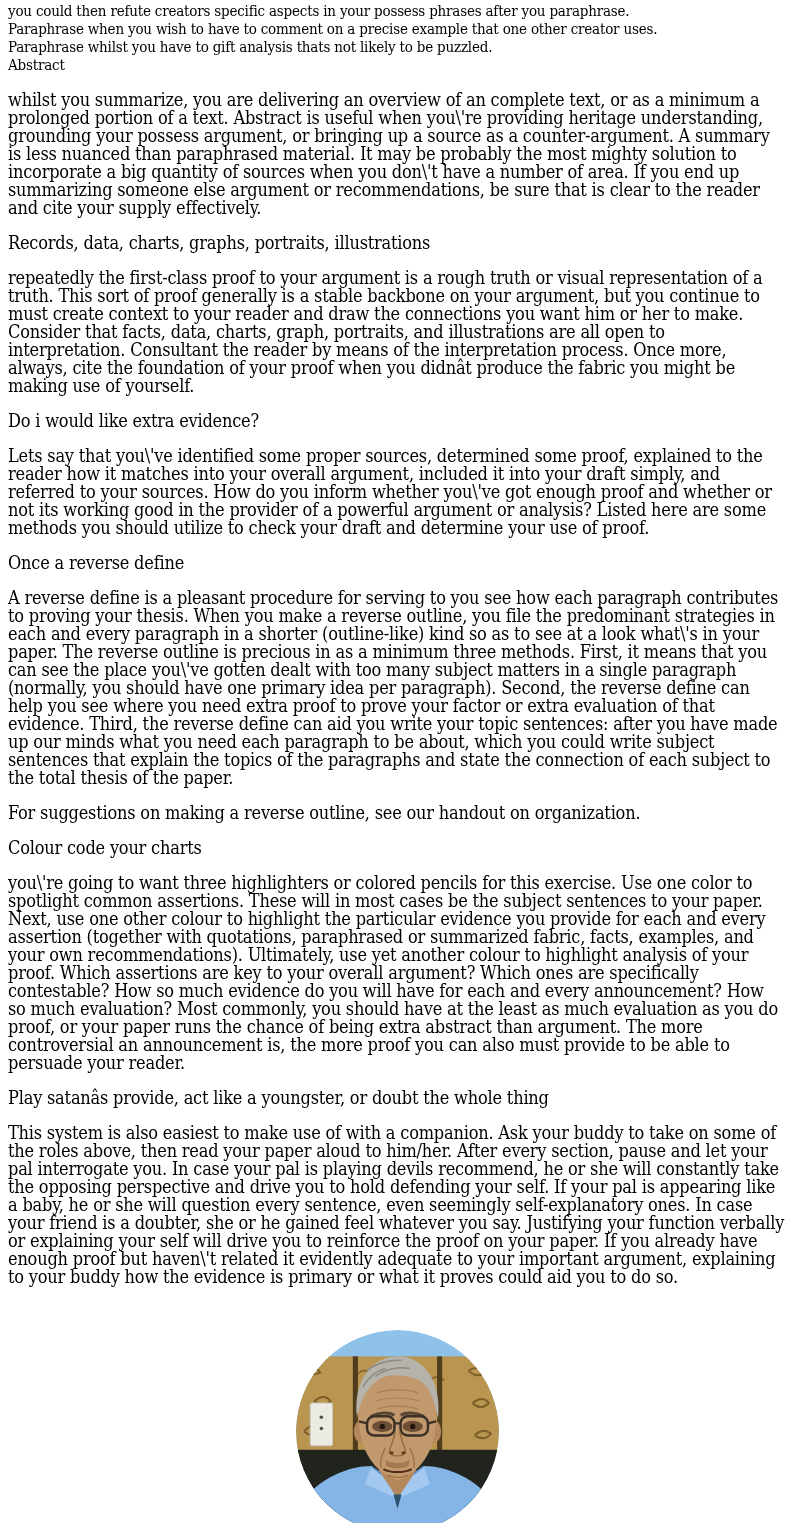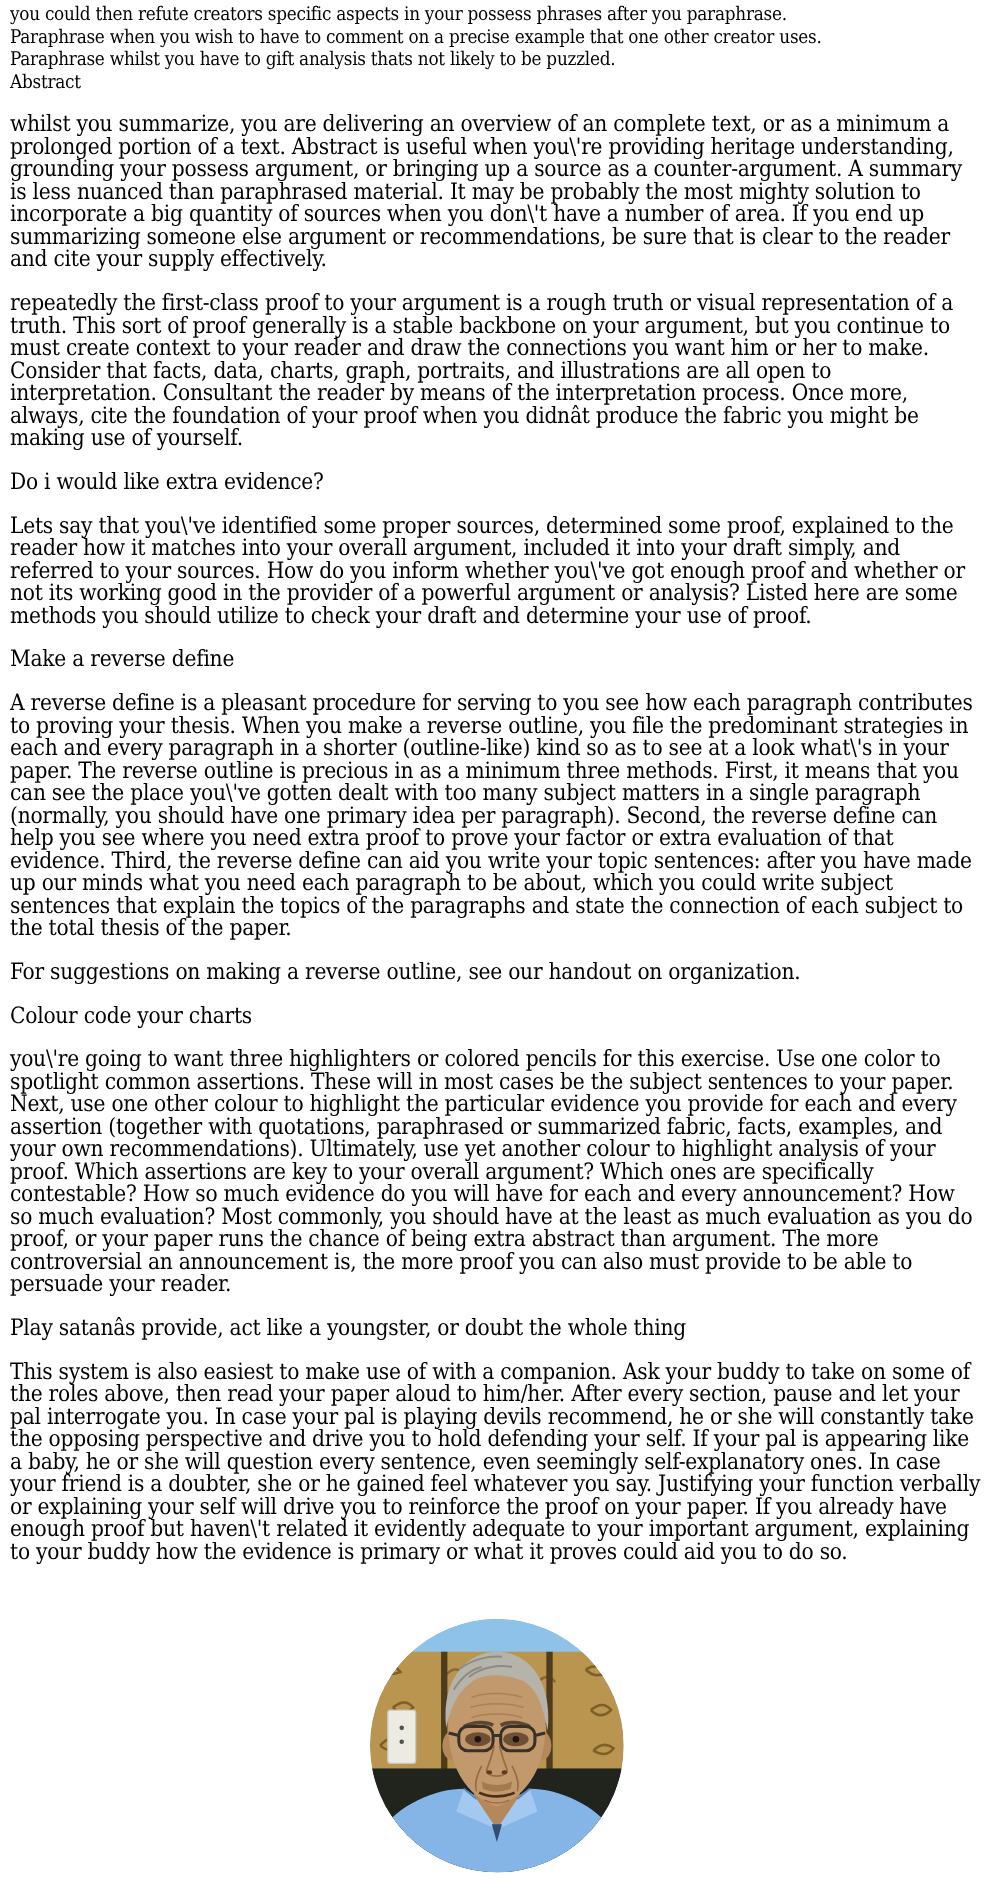--- a/index.html
+++ b/index.html
@@ -59,24 +59,25 @@
 <div class="page">
 
   <div class="intro">
     <span>you could then refute creators specific aspects in your possess phrases after you paraphrase.</span><br>
     <span>Paraphrase when you wish to have to comment on a precise example that one other creator uses.</span><br>
     <span>Paraphrase whilst you have to gift analysis thats not likely to be puzzled.</span><br>
     <span>Abstract</span>
   </div>
 
   <p class="body-par">whilst you summarize, you are delivering an overview of an complete text, or as a minimum a prolonged portion of a text. Abstract is useful when you\'re providing heritage understanding, grounding your possess argument, or bringing up a source as a counter-argument. A summary is less nuanced than paraphrased material. It may be probably the most mighty solution to incorporate a big quantity of sources when you don\'t have a number of area. If you end up summarizing someone else argument or recommendations, be sure that is clear to the reader and cite your supply effectively.</p>
+  <p class="body-par">Records, data, charts, graphs, portraits, illustrations</p>
   <p class="body-par">repeatedly the first-class proof to your argument is a rough truth or visual representation of a truth. This sort of proof generally is a stable backbone on your argument, but you continue to must create context to your reader and draw the connections you want him or her to make. Consider that facts, data, charts, graph, portraits, and illustrations are all open to interpretation. Consultant the reader by means of the interpretation process. Once more, always, cite the foundation of your proof when you didnât produce the fabric you might be making use of yourself.</p>
   <p class="body-par">Do i would like extra evidence?</p>
   <p class="body-par">Lets say that you\'ve identified some proper sources, determined some proof, explained to the reader how it matches into your overall argument, included it into your draft simply, and referred to your sources. How do you inform whether you\'ve got enough proof and whether or not its working good in the provider of a powerful argument or analysis? Listed here are some methods you should utilize to check your draft and determine your use of proof.</p>
-  <p class="body-par">Make a reverse define</p>
+  <p class="body-par">Once a reverse define</p>
   <p class="body-par">A reverse define is a pleasant procedure for serving to you see how each paragraph contributes to proving your thesis. When you make a reverse outline, you file the predominant strategies in each and every paragraph in a shorter (outline-like) kind so as to see at a look what\'s in your paper. The reverse outline is precious in as a minimum three methods. First, it means that you can see the place you\'ve gotten dealt with too many subject matters in a single paragraph (normally, you should have one primary idea per paragraph). Second, the reverse define can help you see where you need extra proof to prove your factor or extra evaluation of that evidence. Third, the reverse define can aid you write your topic sentences: after you have made up our minds what you need each paragraph to be about, which you could write subject sentences that explain the topics of the paragraphs and state the connection of each subject to the total thesis of the paper.</p>
   <p class="body-par">For suggestions on making a reverse outline, see our handout on organization.</p>
   <p class="body-par">Colour code your charts</p>
   <p class="body-par">you\'re going to want three highlighters or colored pencils for this exercise. Use one color to spotlight common assertions. These will in most cases be the subject sentences to your paper. Next, use one other colour to highlight the particular evidence you provide for each and every assertion (together with quotations, paraphrased or summarized fabric, facts, examples, and your own recommendations). Ultimately, use yet another colour to highlight analysis of your proof. Which assertions are key to your overall argument? Which ones are specifically contestable? How so much evidence do you will have for each and every announcement? How so much evaluation? Most commonly, you should have at the least as much evaluation as you do proof, or your paper runs the chance of being extra abstract than argument. The more controversial an announcement is, the more proof you can also must provide to be able to persuade your reader.</p>
   <p class="body-par">Play satanâs provide, act like a youngster, or doubt the whole thing</p>
   <p class="body-par">This system is also easiest to make use of with a companion. Ask your buddy to take on some of the roles above, then read your paper aloud to him/her. After every section, pause and let your pal interrogate you. In case your pal is playing devils recommend, he or she will constantly take the opposing perspective and drive you to hold defending your self. If your pal is appearing like a baby, he or she will question every sentence, even seemingly self-explanatory ones. In case your friend is a doubter, she or he gained feel whatever you say. Justifying your function verbally or explaining your self will drive you to reinforce the proof on your paper. If you already have enough proof but haven\'t related it evidently adequate to your important argument, explaining to your buddy how the evidence is primary or what it proves could aid you to do so.</p>
 
   <figure class="avatar-wrap">
     <svg class="avatar" viewBox="0 0 200 200" width="203" height="203" role="img">
       <defs>

